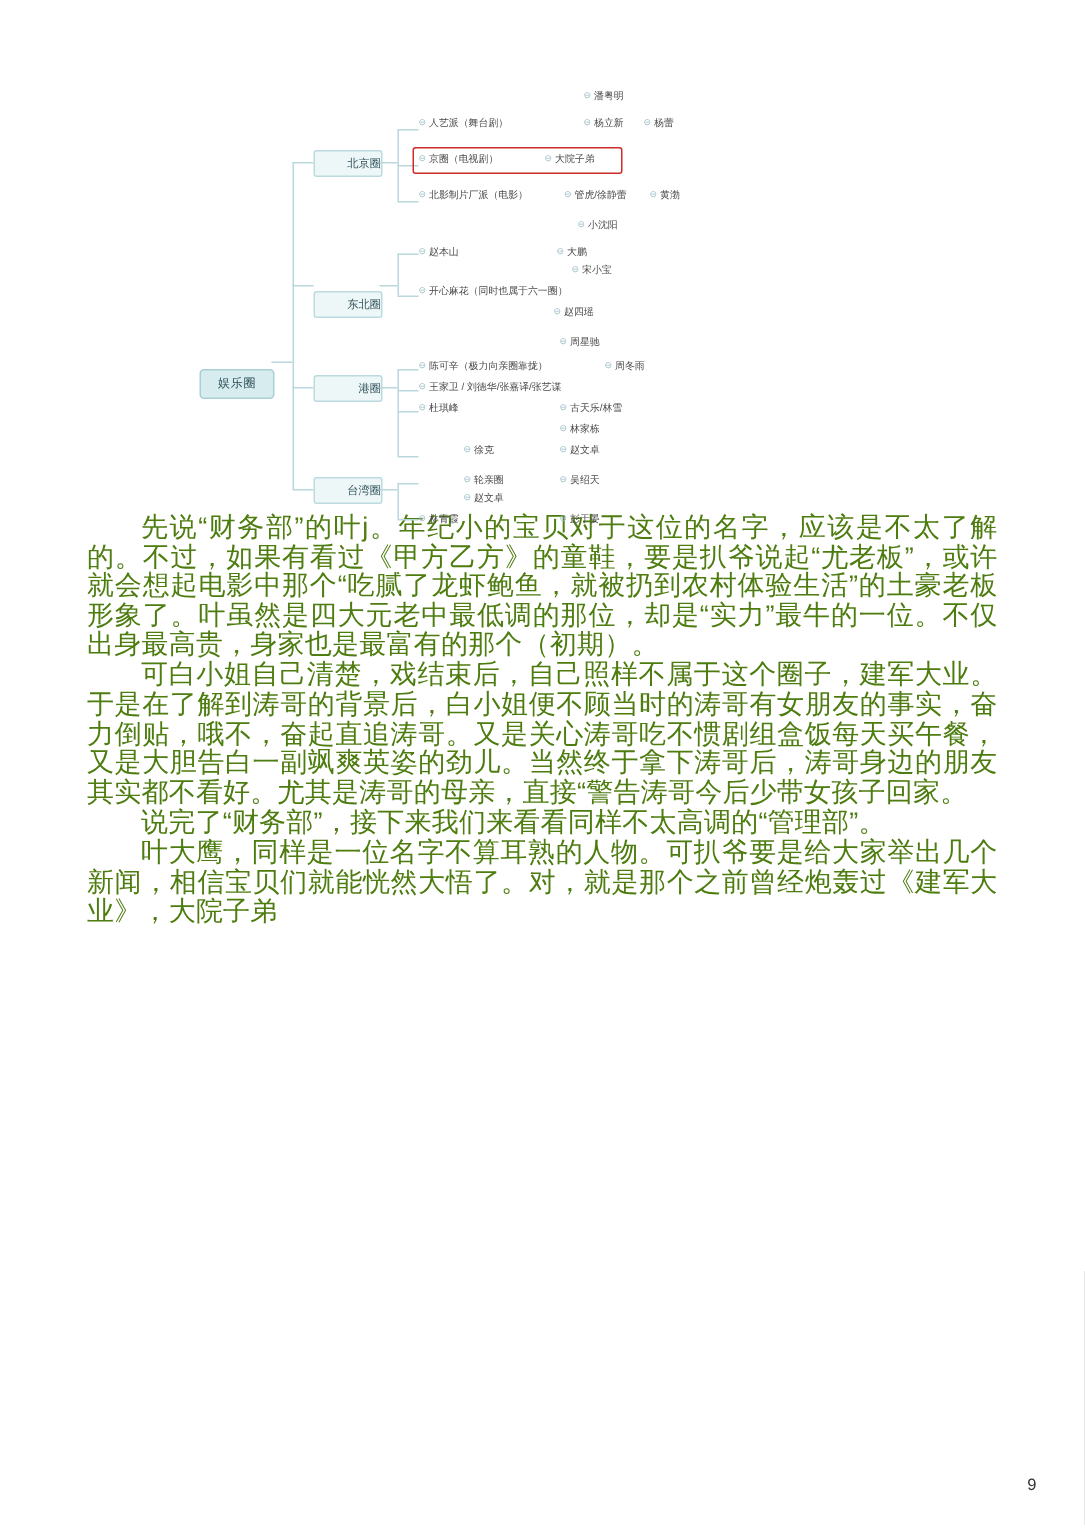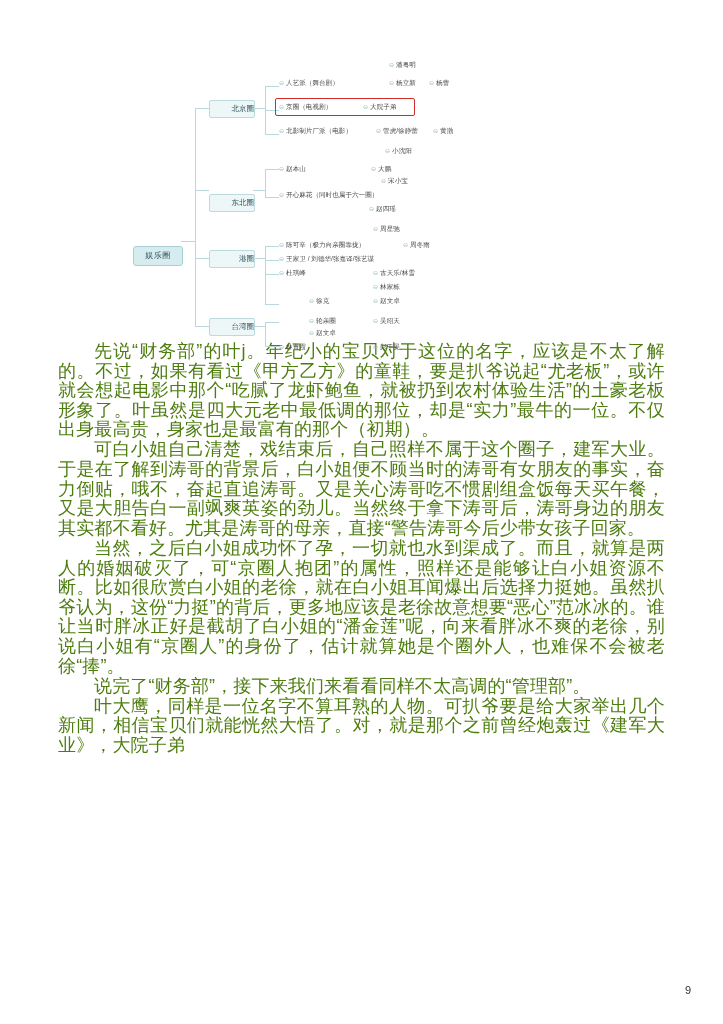--- a/index.html
+++ b/index.html
@@ -194,20 +194,19 @@
         <div class="mm-node" style="left:146px; top:282px;">林青霞</div>
         <div class="mm-node" style="left:240px; top:282px;">彭于晏</div>
 
         <div class="mm-hl" style="left:142px; top:38px; width:138px; height:16px;"></div>
       </div>
     </div>
 
     <div class="body-text">
       <p>先说“财务部”的叶j。年纪小的宝贝对于这位的名字，应该是不太了解的。不过，如果有看过《甲方乙方》的童鞋，要是扒爷说起“尤老板”，或许就会想起电影中那个“吃腻了龙虾鲍鱼，就被扔到农村体验生活”的土豪老板形象了。叶虽然是四大元老中最低调的那位，却是“实力”最牛的一位。不仅出身最高贵，身家也是最富有的那个（初期）。</p>
       <p>可白小姐自己清楚，戏结束后，自己照样不属于这个圈子，建军大业。于是在了解到涛哥的背景后，白小姐便不顾当时的涛哥有女朋友的事实，奋力倒贴，哦不，奋起直追涛哥。又是关心涛哥吃不惯剧组盒饭每天买午餐，又是大胆告白一副飒爽英姿的劲儿。当然终于拿下涛哥后，涛哥身边的朋友其实都不看好。尤其是涛哥的母亲，直接“警告涛哥今后少带女孩子回家。</p>
-      <p>当然，之后白小姐成功怀了孕，一切就也水到渠成了。而且，就算是两人的婚姻破灭了，可“京圈人抱团”的属性，照样还是能够让白小姐资源不断。比如很欣赏白小姐的老徐，就在白小姐耳闻爆出后选择力挺她。虽然扒爷认为，这份“力挺”的背后，更多地应该是老徐故意想要“恶心”范冰冰的。谁让当时胖冰正好是截胡了白小姐的“潘金莲”呢，向来看胖冰不爽的老徐，别说白小姐有“京圈人”的身份了，估计就算她是个圈外人，也难保不会被老徐“捧”。</p>
       <p>说完了“财务部”，接下来我们来看看同样不太高调的“管理部”。</p>
       <p>叶大鹰，同样是一位名字不算耳熟的人物。可扒爷要是给大家举出几个新闻，相信宝贝们就能恍然大悟了。对，就是那个之前曾经炮轰过《建军大业》，大院子弟</p>
     </div>
   </div>
 
   <div class="page-number">9</div>
 </div>
 
 </body></html>

